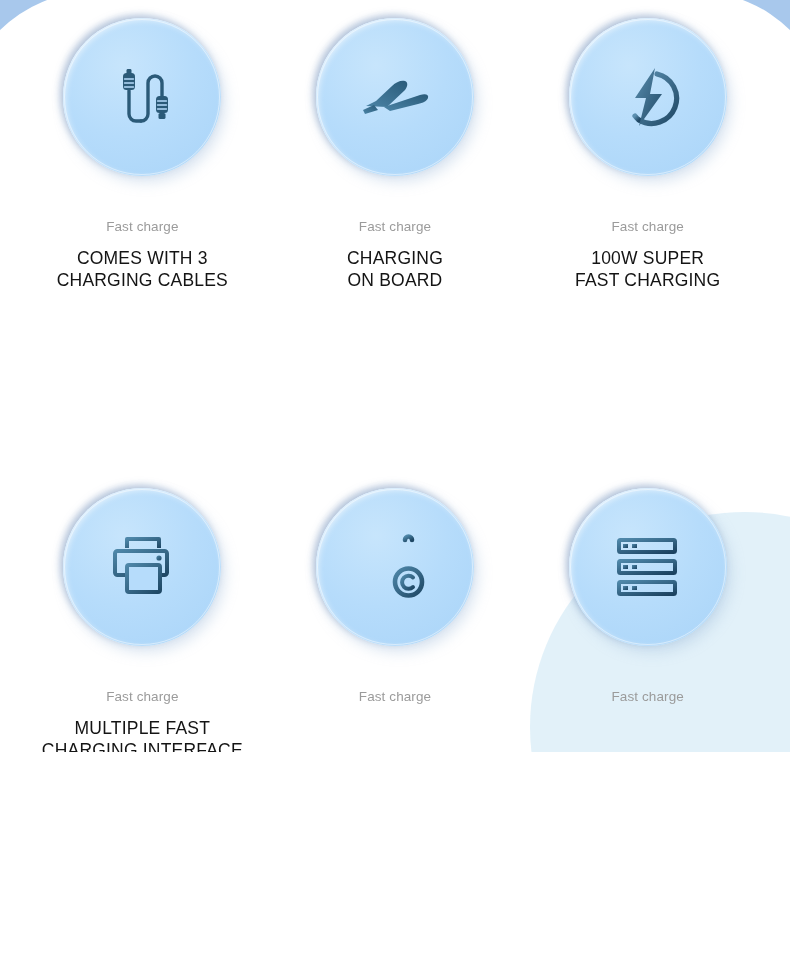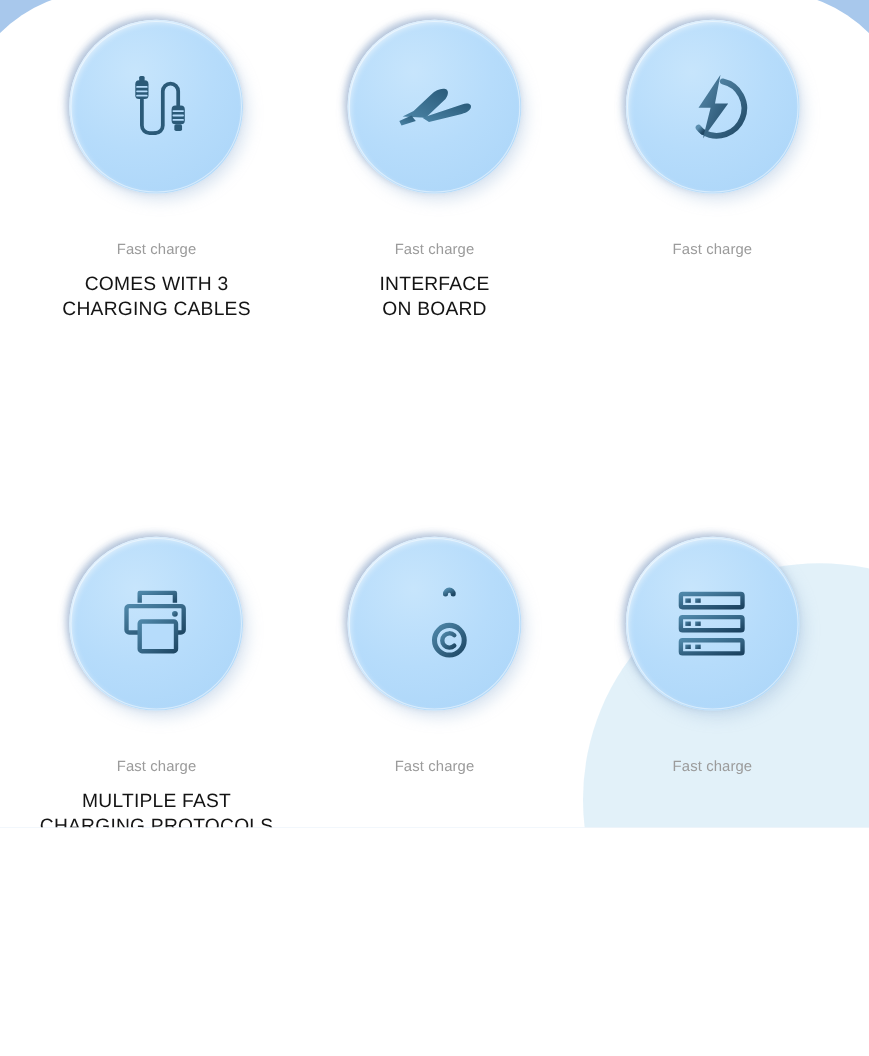--- a/index.html
+++ b/index.html
@@ -166,21 +166,21 @@
 
               <path d="M10 44 L20 39 L36 24 C40 20 45 18 49 19 C52 20 52 24 49 28 L31 45 Z"></path>
               <path d="M28 45 L64 33 C70 31 73 33 72 36 C71 39 67 41 62 42 L34 49 Z"></path>
 
               <path d="M22 48 L9 52 L7 48 L18 43 Z"></path>
             </g>
           </svg>
         </span>
       </div>
       <div class="kicker">Fast charge</div>
-      <div class="title">INTERFACE
+      <div class="title">CHARGING
 ON BOARD</div>
     </div>
 
     <div class="cell row1">
       <div class="disc">
         <span>
           <svg width="66" height="66" viewBox="0 0 66 66">
             <defs>
               <linearGradient id="gB" x1="0" y1="0" x2="1" y2="1">
                 <stop offset="0" stop-color="#5b8fb0"></stop>
@@ -189,20 +189,22 @@
             </defs>
 
             <path d="M42 10 A25 25 0 1 1 24 56" fill="none" stroke="url(#gB)" stroke-width="5.2" stroke-linecap="round"></path>
             <path d="M24 56 A25 25 0 0 1 20 52" fill="none" stroke="url(#gB)" stroke-width="5.2" stroke-linecap="round"></path>
 
             <path d="M40 4 L20 34 L31 34 L24 62 L47 30 L35 30 Z" fill="url(#gB)"></path>
           </svg>
         </span>
       </div>
       <div class="kicker">Fast charge</div>
+      <div class="title">100W SUPER
+FAST CHARGING</div>
     </div>
 
     <div class="cell row2">
       <div class="disc">
         <span>
           <svg width="72" height="66" viewBox="0 0 72 66">
             <defs>
               <linearGradient id="gPr" x1="0" y1="0" x2="1" y2="1">
                 <stop offset="0" stop-color="#4e87a9"></stop>
                 <stop offset="1" stop-color="#1f4865"></stop>
@@ -217,21 +219,21 @@
               <rect x="21" y="31" width="33" height="27" rx="2" fill="#b6dcfb"></rect>
               <line x1="28" y1="41" x2="47" y2="41"></line>
               <line x1="28" y1="49" x2="47" y2="49"></line>
             </g>
             <circle cx="53" cy="24" r="2.6" fill="url(#gPr)"></circle>
           </svg>
         </span>
       </div>
       <div class="kicker">Fast charge</div>
       <div class="title">MULTIPLE FAST
-CHARGING PROTOCOLS</div>
+CHARGING INTERFACE</div>
     </div>
 
     <div class="cell row2">
       <div class="disc">
         <span>
           <svg width="74" height="70" viewBox="0 0 74 70">
             <defs>
               <linearGradient id="gT" x1="0" y1="0" x2="1" y2="1">
                 <stop offset="0" stop-color="#4e87a9"></stop>
                 <stop offset="1" stop-color="#1f4865"></stop>

